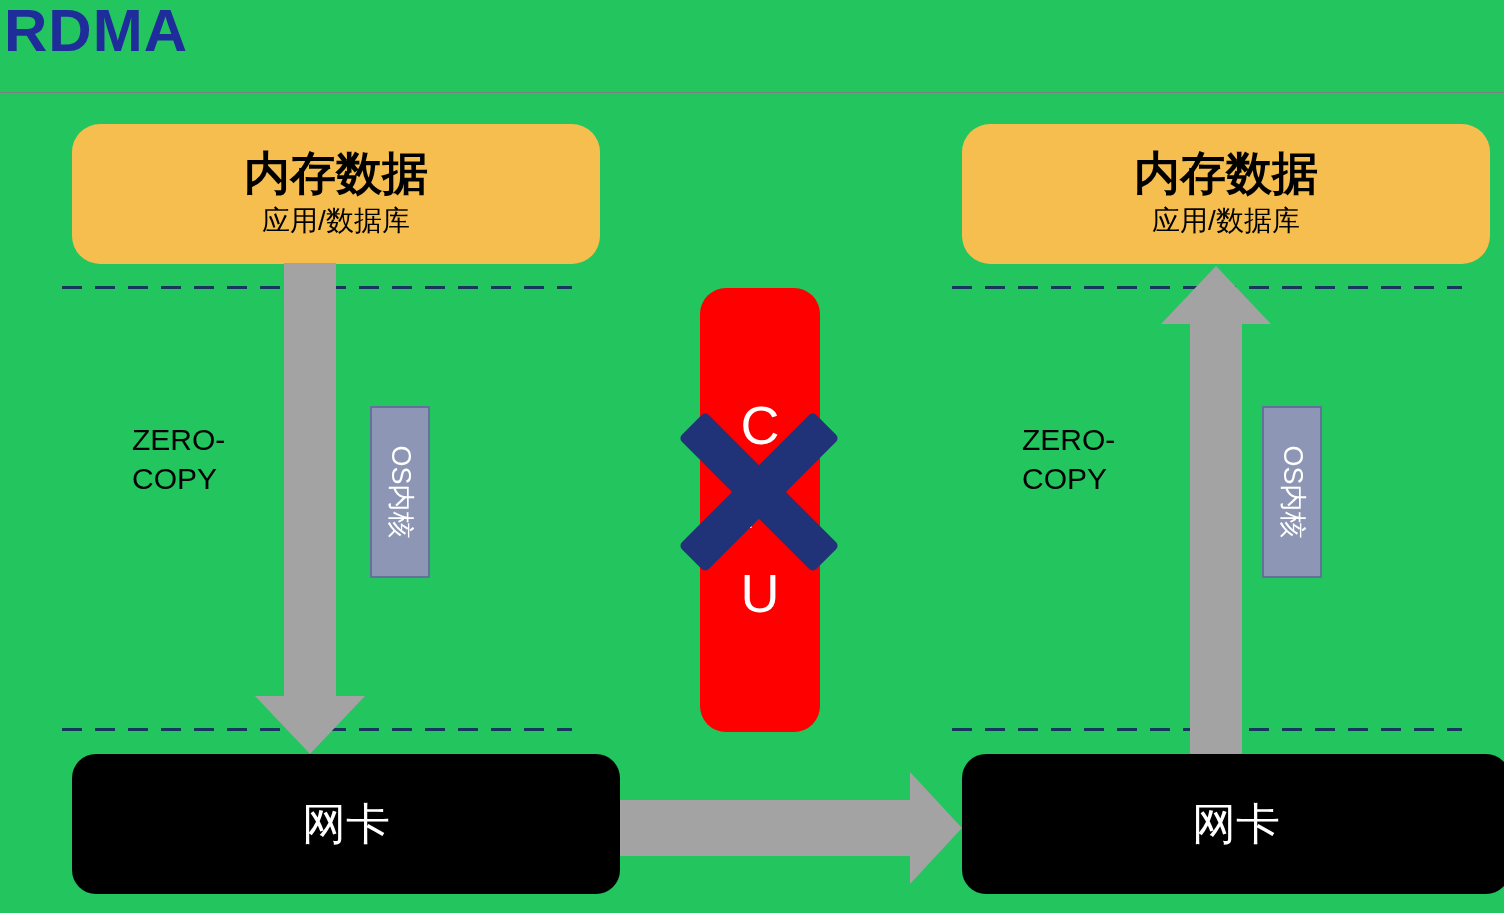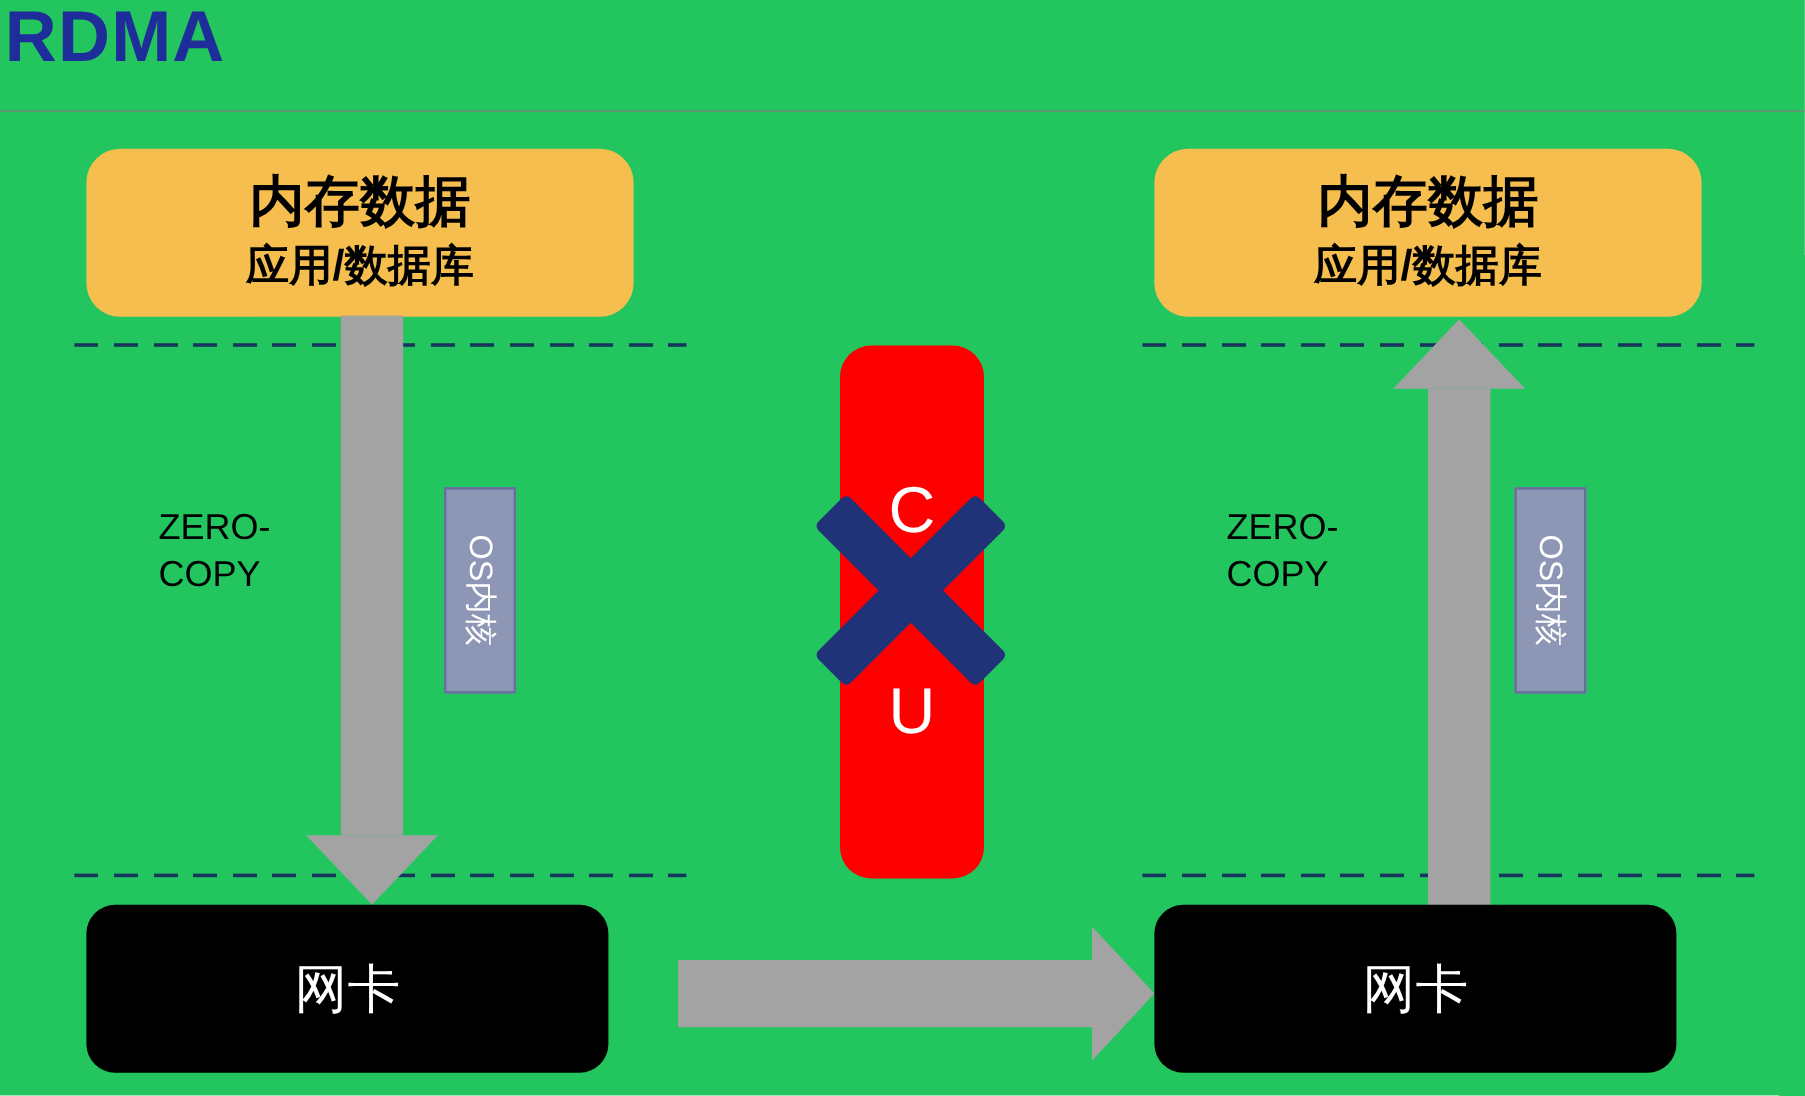--- a/index.html
+++ b/index.html
@@ -10,30 +10,30 @@
   .title{
     position:absolute;left:4px;top:-4px;
     font-size:60px;font-weight:600;letter-spacing:1px;
     color:var(--title-blue,#1F2D9B);
   }
   .divider{
     position:absolute;left:0;top:92px;width:1504px;height:0;
     border-top:1px solid var(--divider-gray,#7F7F7F);
   }
   .mem-box{
-    position:absolute;top:124px;width:456px;height:140px;
+    position:absolute;top:124px;width:528px;height:140px;
     background:var(--memory-fill,#F6BE4E);
     border-radius:28px;
     display:flex;flex-direction:column;align-items:center;justify-content:center;
     color:#000;
   }
   .mem-box.left{left:72px;}
   .mem-box.right{left:962px;}
   .mem-title{font-size:46px;font-weight:700;line-height:1.1;}
-  .mem-sub{font-size:36px;font-weight:700;margin-top:4px;text-align:right;}
+  .mem-sub{font-size:28px;font-weight:400;margin-top:4px;text-align:right;}
   .dash{
     position:absolute;height:3px;width:510px;
     background:repeating-linear-gradient(90deg,
       var(--dash-navy,#17365D) 0 20px, transparent 20px 33px);
   }
   .dash.tl{left:62px;top:286px;}
   .dash.tr{left:952px;top:286px;}
   .dash.bl{left:62px;top:728px;}
   .dash.br{left:952px;top:728px;}
   .shaft{position:absolute;background:var(--arrow-gray,#A3A3A3);}
@@ -70,21 +70,21 @@
     box-sizing:border-box;
     display:flex;align-items:center;justify-content:center;
   }
   .os-box.left{left:370px;}
   .os-box.right{left:1262px;}
   .os-text{
     color:#ffffff;font-size:27px;white-space:nowrap;
     transform:rotate(90deg);
   }
   .nic-box{
-    position:absolute;top:754px;width:435px;height:140px;
+    position:absolute;top:754px;width:548px;height:140px;
     background:var(--nic-black,#000000);border-radius:24px;
     display:flex;align-items:center;justify-content:center;
   }
   .nic-box.left{left:72px;}
   .nic-box.right{left:962px;}
   .nic-label{color:#ffffff;font-size:44px;font-weight:500;}
   .cpu-box{
     position:absolute;left:700px;top:288px;width:120px;height:444px;
     background:var(--cpu-red,#FF0000);border-radius:26px;
     display:flex;align-items:center;justify-content:center;

